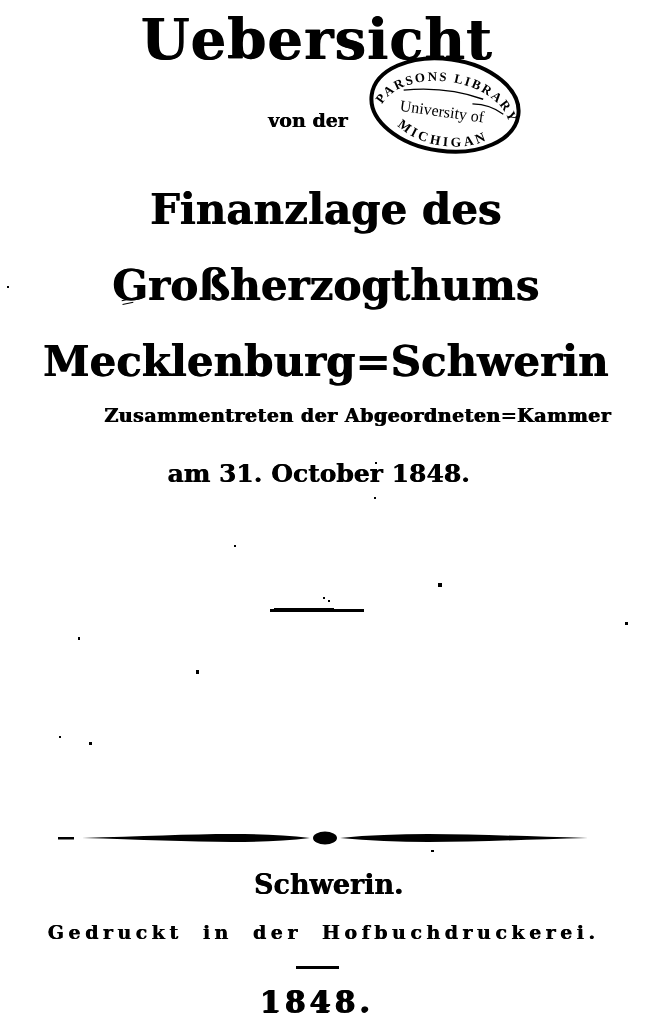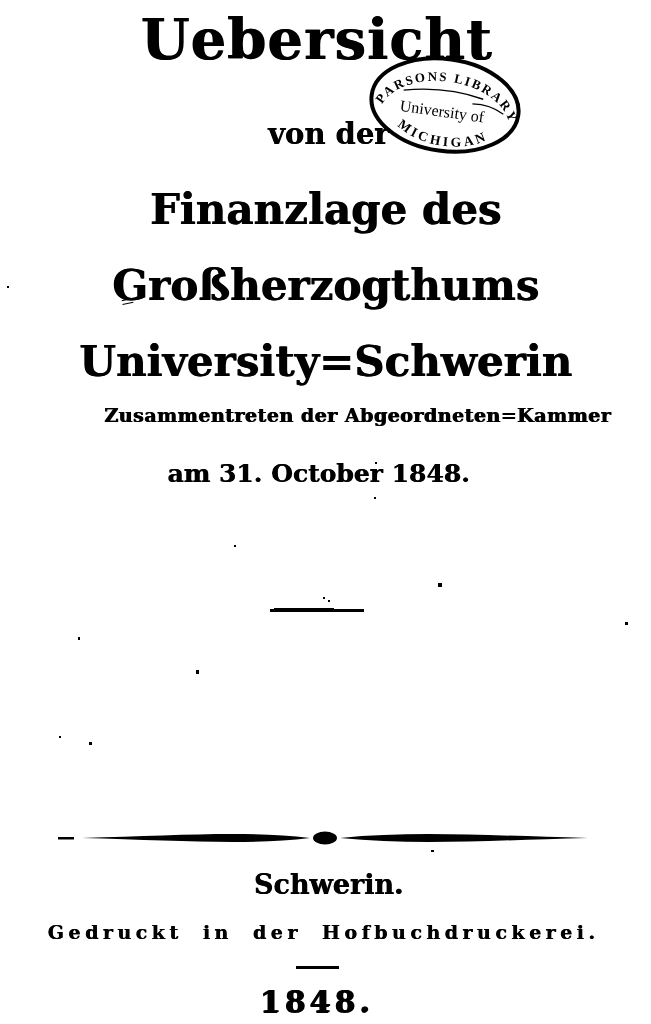--- a/index.html
+++ b/index.html
@@ -18,22 +18,22 @@
   
   .main-heading{
     top:2px;left:-9px;
     font-size:56px;line-height:74px;
     letter-spacing:1px;
     text-shadow:0.8px 0 0 #000;
   }
 
   
   .byline{
-    position:absolute;left:268px;top:120px;
-    font-size:29px;line-height:28px;
+    position:absolute;left:268px;top:106px;
+    font-size:19px;line-height:28px;
     text-shadow:0.5px 0 0 #000;
   }
   .stamp{
     position:absolute;left:366px;top:52px;
     width:158px;height:106px;
     transform:rotate(8deg);
   }
   .stamp svg{width:100%;height:100%;}
   .stamp text{font-family:"Liberation Serif","DejaVu Serif",serif;fill:#000;}
 
@@ -129,21 +129,21 @@
       <text x="77" y="64" text-anchor="middle" font-size="16">University of</text>
       <path id="arcBot" d="M 30 75 A 62 40 0 0 0 138 69" fill="none"></path>
       <text font-size="13.5" letter-spacing="3" font-weight="bold">
         <textPath href="#arcBot" startOffset="6">MICHIGAN</textPath>
       </text>
     </svg>
   </div>
 
   <div class="centered fraktur book-title">
     <div>Finanzlage des Großherzogthums</div>
-    <div>University=Schwerin</div>
+    <div>Mecklenburg=Schwerin</div>
   </div>
 
 
   <div class="centered fraktur occasion-line">Zusammentreten der Abgeordneten=Kammer</div>
 
   <div class="centered fraktur date-line">am 31. October 1848.</div>
 
   <div class="mid-rule"></div>
 
   <div class="swelled-rule">

